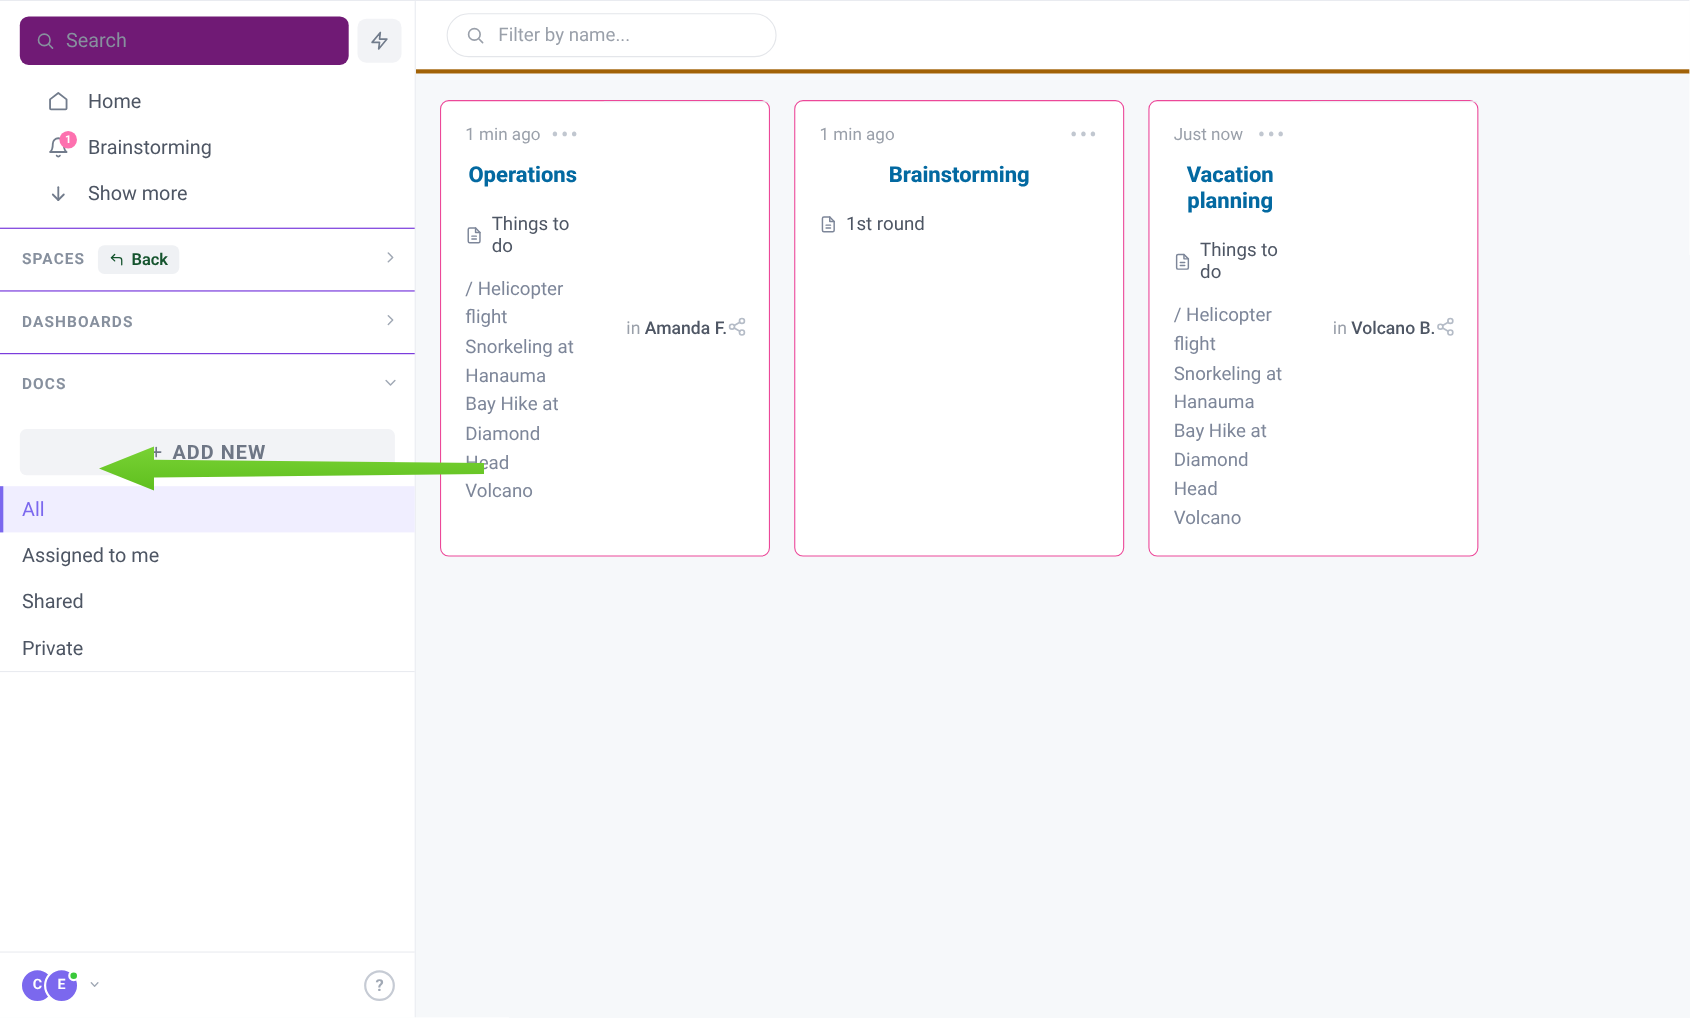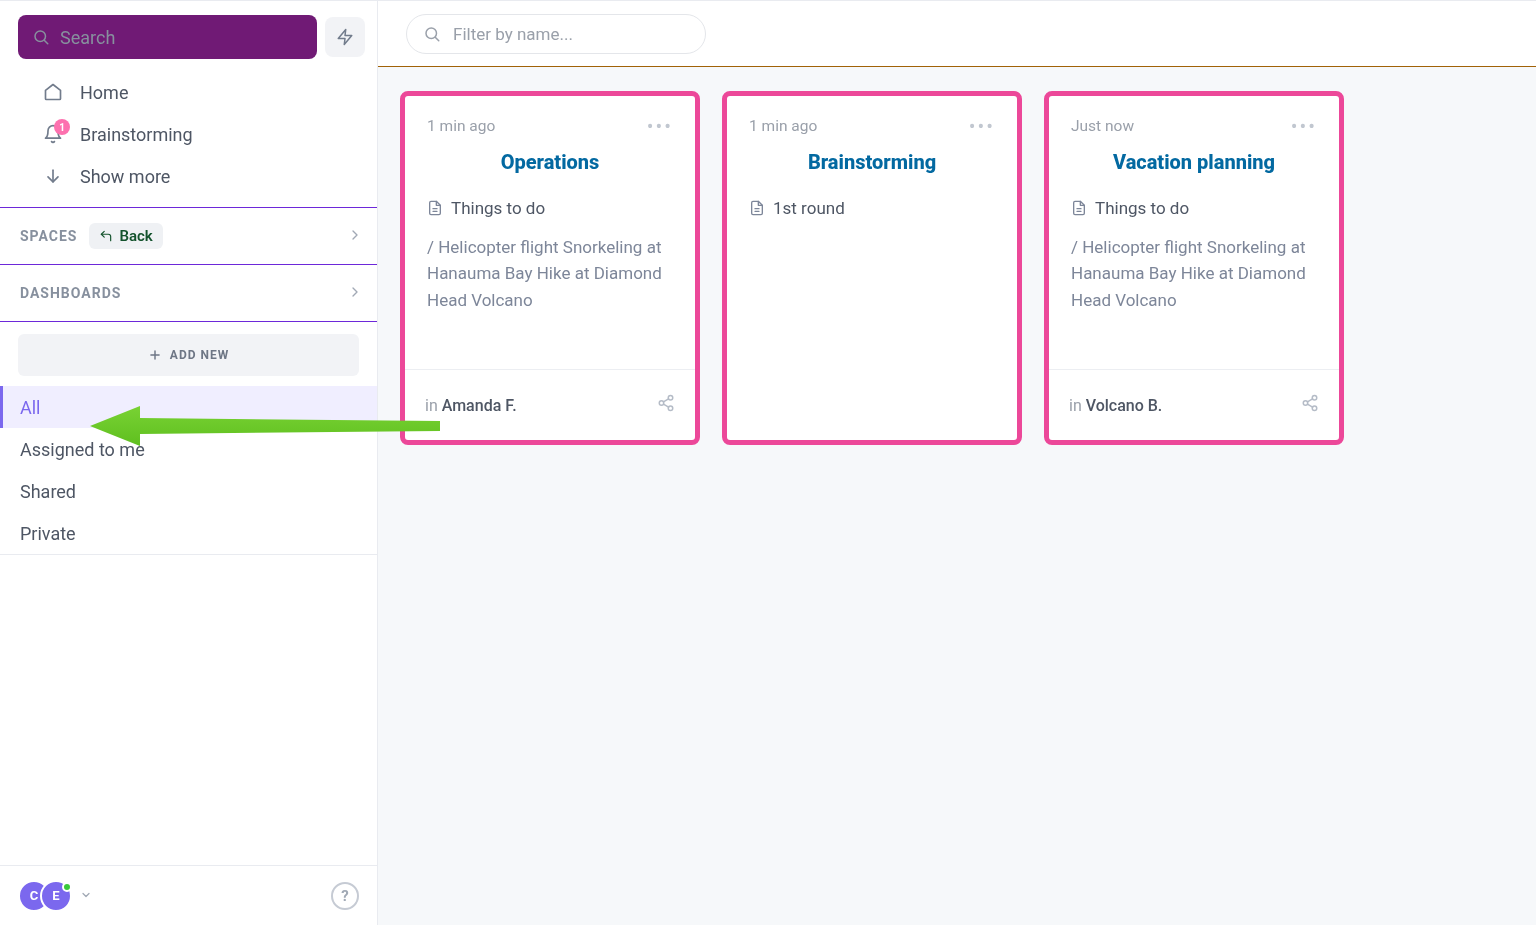--- a/index.html
+++ b/index.html
@@ -22,42 +22,42 @@
   .nav-item { display:flex; align-items:center; gap:16px; height:42px; color:#4e5664; font-size:18px; cursor:pointer; border-radius:6px; padding:0 6px; }
   .nav-item .nav-icon { width:22px; height:22px; display:flex; align-items:center; justify-content:center; color:#727c8c; position:relative; }
   .badge-dot { position:absolute; top:-4px; right:-6px; min-width:16px; height:16px; border-radius:8px; background:#fd71af; color:#fff; font-size:10px; font-weight:700; display:flex; align-items:center; justify-content:center; }
 
   .section { border-top:1px solid #6d28d9; }
   .section-header { display:flex; align-items:center; justify-content:space-between; padding:0 14px 0 20px; height:56px; color:#87909e; font-weight:700; font-size:14px; letter-spacing:1px; cursor:pointer; }
   .section-header .left { display:flex; align-items:center; gap:12px; }
   .back-chip { display:inline-flex; gap:6px; align-items:center; background:#eff1f4; color:#14532d; font-weight:600; letter-spacing:0; font-size:15px; border-radius:6px; padding:4px 10px; }
   .chev { color:#a1a9b5; }
 
-  .add-new { margin:12px 18px 10px; height:42px; background:#f2f3f6; border-radius:6px; display:flex; align-items:center; justify-content:center; gap:8px; color:#6e7685; font-weight:700; font-size:12px; letter-spacing:1px; cursor:pointer; }
+  .add-new { margin:12px 18px 10px; height:42px; background:#f2f3f6; border-radius:6px; display:flex; align-items:center; justify-content:center; gap:8px; color:#6e7685; font-weight:700; font-size:18px; letter-spacing:1px; cursor:pointer; }
 
   .docs-list .drow { height:42px; display:flex; align-items:center; padding:0 20px; font-size:18px; color:#4e5664; cursor:pointer; }
   .docs-list .drow.active { background:#f0eeff; color:#7b68ee; border-left:3px solid #7b68ee; padding-left:17px; }
 
   .sb-spacer { flex:1; }
 
   .sb-bottom { border-top:1px solid #e9ebf0; height:60px; display:flex; align-items:center; justify-content:space-between; padding:0 18px; }
   .avatars { display:flex; align-items:center; }
   .av { width:32px; height:32px; border-radius:16px; background:#7b68ee; color:#fff; font-size:13px; font-weight:700; display:flex; align-items:center; justify-content:center; border:2px solid #fff; }
   .av + .av { margin-left:-10px; }
   .presence { width:10px; height:10px; border-radius:5px; background:#3ac93a; border:2px solid #fff; margin-left:-10px; margin-top:-18px; }
   .down-caret { margin-left:8px; color:#a1a9b5; }
   .help-btn { width:28px; height:28px; border-radius:14px; border:2px solid #c6cbd4; color:#a1a9b5; display:flex; align-items:center; justify-content:center; font-size:15px; font-weight:700; cursor:pointer; }
 
   
   .main { flex:1; display:flex; flex-direction:column; background:#fff; }
-  .filter-bar { height:66px; display:flex; align-items:center; padding-left:28px; border-bottom:1px solid #a16207;text-align:right; }
+  .filter-bar { height:66px; display:flex; align-items:center; padding-left:28px; border-bottom:4px solid #a16207;text-align:right; }
   .filter-input { width:300px; height:40px; border:1px solid #e4e6ea; border-radius:22px; display:flex; align-items:center; gap:12px; padding:0 16px; color:#9aa0aa; font-size:17px; cursor:text; }
   .content { flex:1; background:#f6f8fa; padding:24px 22px; overflow:auto; }
   .cards { display:flex; gap:22px; }
-  .card { width:300px; background:#fff; border:5px solid #ec4899; border-radius:8px; display:flex; flex-direction:column; min-height:280px;gap:36px; }
+  .card { width:300px; background:#fff; border:1px solid #ec4899; border-radius:8px; display:flex; flex-direction:row; min-height:280px; }
   .card-body { padding:18px 22px 20px 22px; flex:1; }
   .card-top { display:flex; align-items:center; justify-content:space-between; color:#9aa0aa; font-size:15.5px; }
   .dots { color:#c1c7d0; letter-spacing:2px; font-size:20px; cursor:pointer; }
   .card-title { font-weight:800; font-size:20px; margin-top:12px; color:#0369a1;text-align:center; }
   .sub-row { margin-top:24px; display:flex; align-items:center; gap:8px; color:#4e5664; font-size:17px; }
   .sub-row svg { flex:0 0 auto; }
   .preview-text { margin-top:16px; color:#7d8699; font-size:17px; line-height:1.55; }
   .card-foot { border-top:1px solid #eceef2; padding:24px 20px; display:flex; align-items:center; justify-content:space-between; color:#7d8699; font-size:16px; }
   .card-foot .in-label { color:#9aa0aa; }
   .card-foot .who { color:#4e5664; font-weight:500; }
@@ -148,20 +148,30 @@
         </div>
         <span class="chev">
           <svg width="16" height="16" viewBox="0 0 24 24" fill="none" stroke="currentColor" stroke-width="2" stroke-linecap="round" stroke-linejoin="round">
               <polyline points="9 18 15 12 9 6"></polyline>
             </svg>
         </span>
       </div>
     </div>
 
     <div class="section">
+      <div class="section-header">
+        <div class="left">
+          <span>DOCS</span>
+        </div>
+        <span class="chev">
+          <svg width="16" height="16" viewBox="0 0 24 24" fill="none" stroke="currentColor" stroke-width="2" stroke-linecap="round" stroke-linejoin="round">
+              <polyline points="6 9 12 15 18 9"></polyline>
+            </svg>
+        </span>
+      </div>
 
       <div class="add-new">
         <svg width="14" height="14" viewBox="0 0 24 24" fill="none" stroke="currentColor" stroke-width="2.5" stroke-linecap="round">
             <line x1="12" y1="5" x2="12" y2="19"></line>
             <line x1="5" y1="12" x2="19" y2="12"></line>
           </svg>
         <span>ADD NEW</span>
       </div>
 
       <div class="docs-list">

